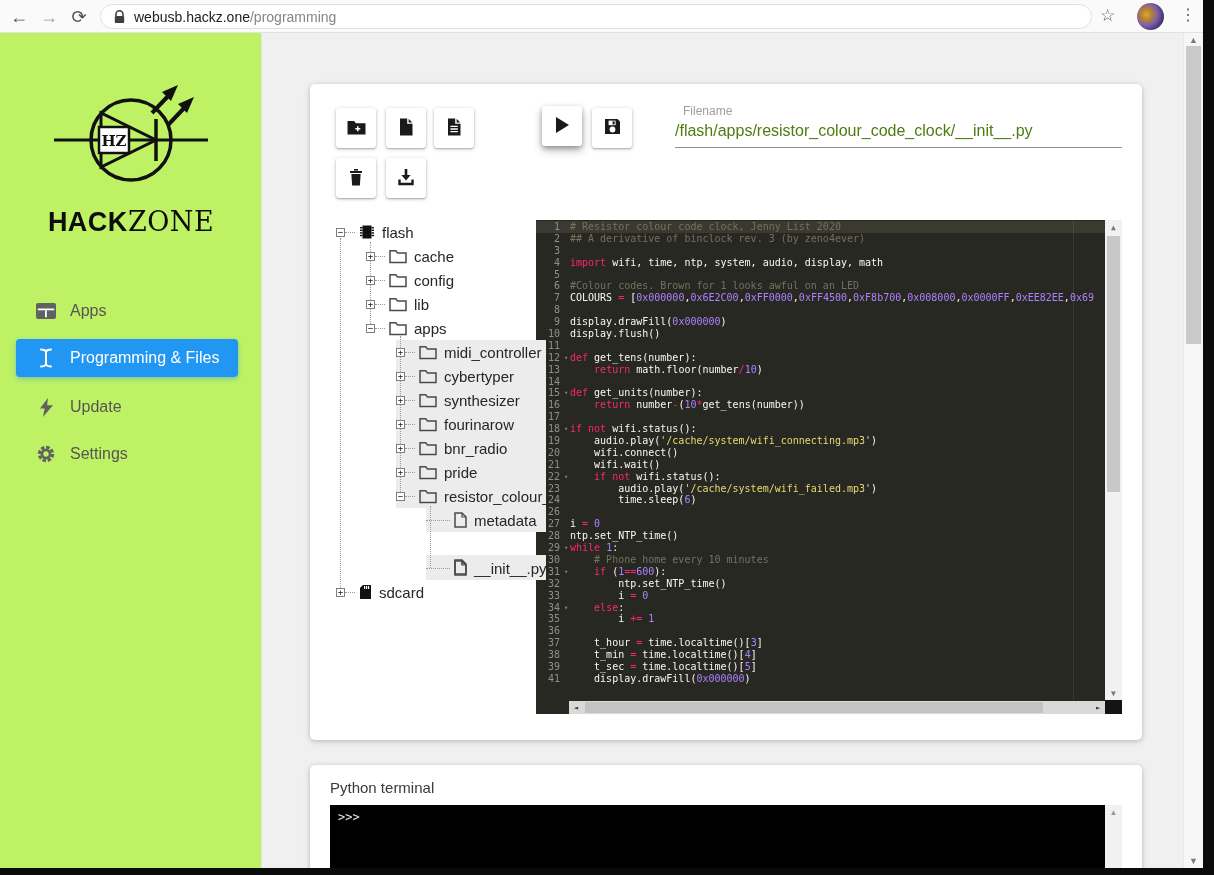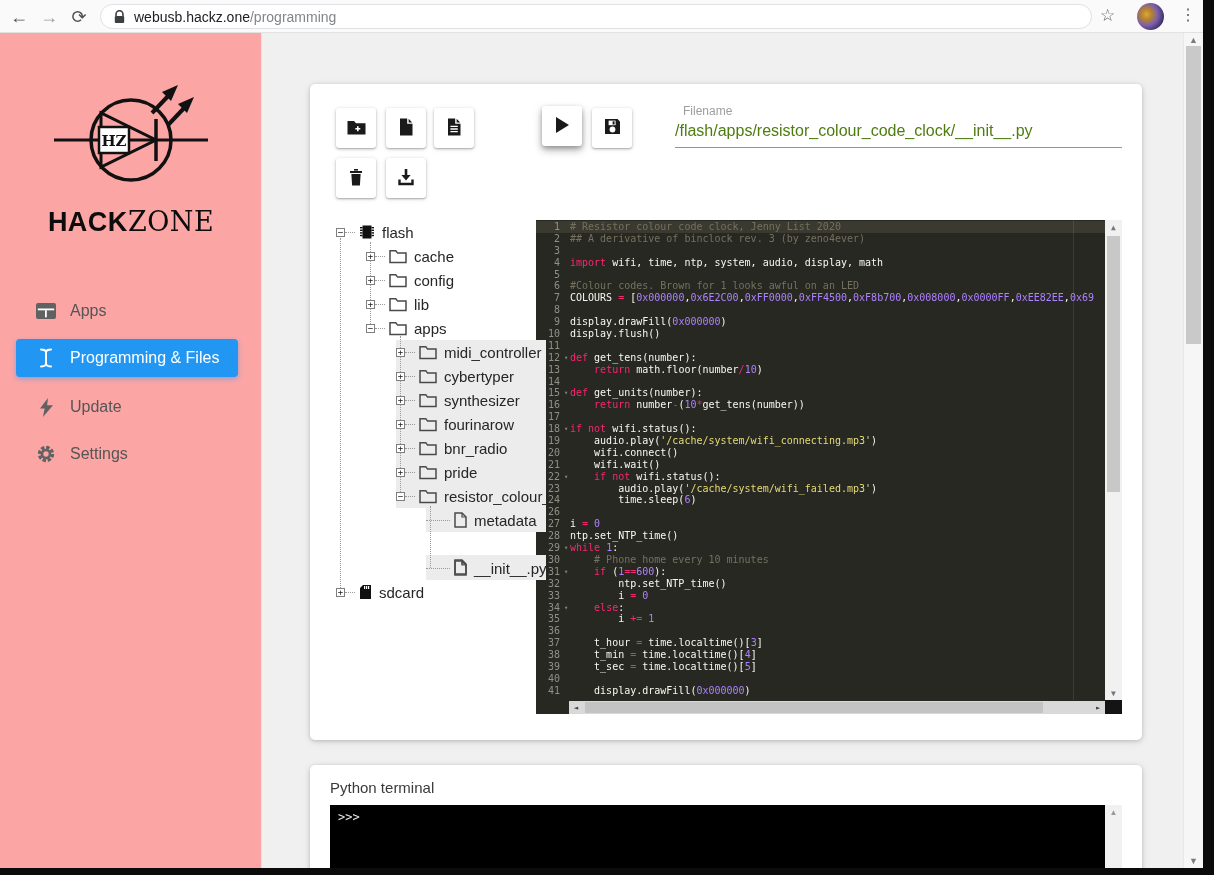--- a/index.html
+++ b/index.html
@@ -14,21 +14,21 @@
   .urlbar { position:absolute; left:100px; top:4px; width:992px; height:25px; background:#fff; border:1px solid #dfe1e5; border-radius:13px; display:flex; align-items:center; }
   .lock { margin-left:13px; display:flex; }
   .url { font-size:14px; margin-left:9px; color:#202124; white-space:nowrap; }
   .url .path { color:#80868b;text-align:right; }
   .star { position:absolute; left:1100px; top:5px; font-size:17px; color:#5f6368; }
   .avatar { position:absolute; left:1137px; top:3px; width:27px; height:27px; border-radius:50%;
             background:radial-gradient(circle at 35% 42%, #d7a93f 0%, #b9832a 22%, #7a5fae 48%, #45356f 72%, #201a3a 100%); }
   .dots { position:absolute; left:1180px; top:5px; font-size:16px; color:#5f6368; }
 
   
-  .sidebar { position:absolute; left:0; top:33px; width:262px; height:835px; background:#fca5a5; border-right:1px solid #e4e4e4; z-index:2; }
+  .sidebar { position:absolute; left:0; top:33px; width:262px; height:835px; background:#bef264; border-right:1px solid #e4e4e4; z-index:2; }
   .logo { position:absolute; left:52px; top:40px; }
   .brand { position:absolute; left:0; top:173px; width:262px; text-align:center; font-size:27px; color:#0d0d0d; letter-spacing:.5px; }
   .brand .bb { font-weight:800; font-family:"Liberation Sans",sans-serif; }
   .brand .sz { font-family:"DejaVu Serif", serif; font-weight:400; }
   .nav-item { position:absolute; left:0; width:262px; height:30px; display:flex; align-items:center; color:#555; font-size:16px; }
   .nav-item .nicon { width:24px; margin-left:34px; display:flex; justify-content:center; }
   .nav-item .nlabel { margin-left:12px; }
   .nav-pill { position:absolute; left:16px; top:306px; width:222px; height:38px; background:#2196f3; border-radius:4px;
               display:flex; align-items:center; color:#fff; font-size:16px; box-shadow:0 2px 5px rgba(33,150,243,.45); }
   .nav-pill .nicon { width:24px; margin-left:18px; display:flex; justify-content:center; }
@@ -471,21 +471,20 @@
           <div class="eline"><span class="eg">30</span><span class="ef"></span><span class="ec"><span class="tk-c">    # Phone home every 10 minutes</span></span></div>
           <div class="eline"><span class="eg">31</span><span class="ef">▾</span><span class="ec"><span class="tk-p">    </span><span class="tk-k">if</span><span class="tk-p"> (</span><span class="tk-n">1</span><span class="tk-o">==</span><span class="tk-n">600</span><span class="tk-p">):</span></span></div>
           <div class="eline"><span class="eg">32</span><span class="ef"></span><span class="ec"><span class="tk-p">        ntp.set_NTP_time()</span></span></div>
           <div class="eline"><span class="eg">33</span><span class="ef"></span><span class="ec"><span class="tk-p">        i </span><span class="tk-o">=</span><span class="tk-p"> </span><span class="tk-n">0</span></span></div>
           <div class="eline"><span class="eg">34</span><span class="ef">▾</span><span class="ec"><span class="tk-p">    </span><span class="tk-k">else</span><span class="tk-p">:</span></span></div>
           <div class="eline"><span class="eg">35</span><span class="ef"></span><span class="ec"><span class="tk-p">        i </span><span class="tk-o">+=</span><span class="tk-p"> </span><span class="tk-n">1</span></span></div>
           <div class="eline"><span class="eg">36</span><span class="ef"></span><span class="ec"></span></div>
           <div class="eline"><span class="eg">37</span><span class="ef"></span><span class="ec"><span class="tk-p">    t_hour </span><span class="tk-o">=</span><span class="tk-p"> time.localtime()[</span><span class="tk-n">3</span><span class="tk-p">]</span></span></div>
           <div class="eline"><span class="eg">38</span><span class="ef"></span><span class="ec"><span class="tk-p">    t_min </span><span class="tk-o">=</span><span class="tk-p"> time.localtime()[</span><span class="tk-n">4</span><span class="tk-p">]</span></span></div>
           <div class="eline"><span class="eg">39</span><span class="ef"></span><span class="ec"><span class="tk-p">    t_sec </span><span class="tk-o">=</span><span class="tk-p"> time.localtime()[</span><span class="tk-n">5</span><span class="tk-p">]</span></span></div>
-          <div class="eline"><span class="eg">40</span><span class="ef"></span><span class="ec"></span></div>
           <div class="eline"><span class="eg">41</span><span class="ef"></span><span class="ec"><span class="tk-p">    display.drawFill(</span><span class="tk-n">0x000000</span><span class="tk-p">)</span></span></div>
         </div>
       <div class="pmargin"></div>
       <div class="hsb">
         <div class="arr" style="left:0">◄</div>
         <div class="thumb"></div>
         <div class="arr" style="right:0">►</div>
       </div>
       <div class="vsb">
         <div class="arr" style="top:0">▲</div>

